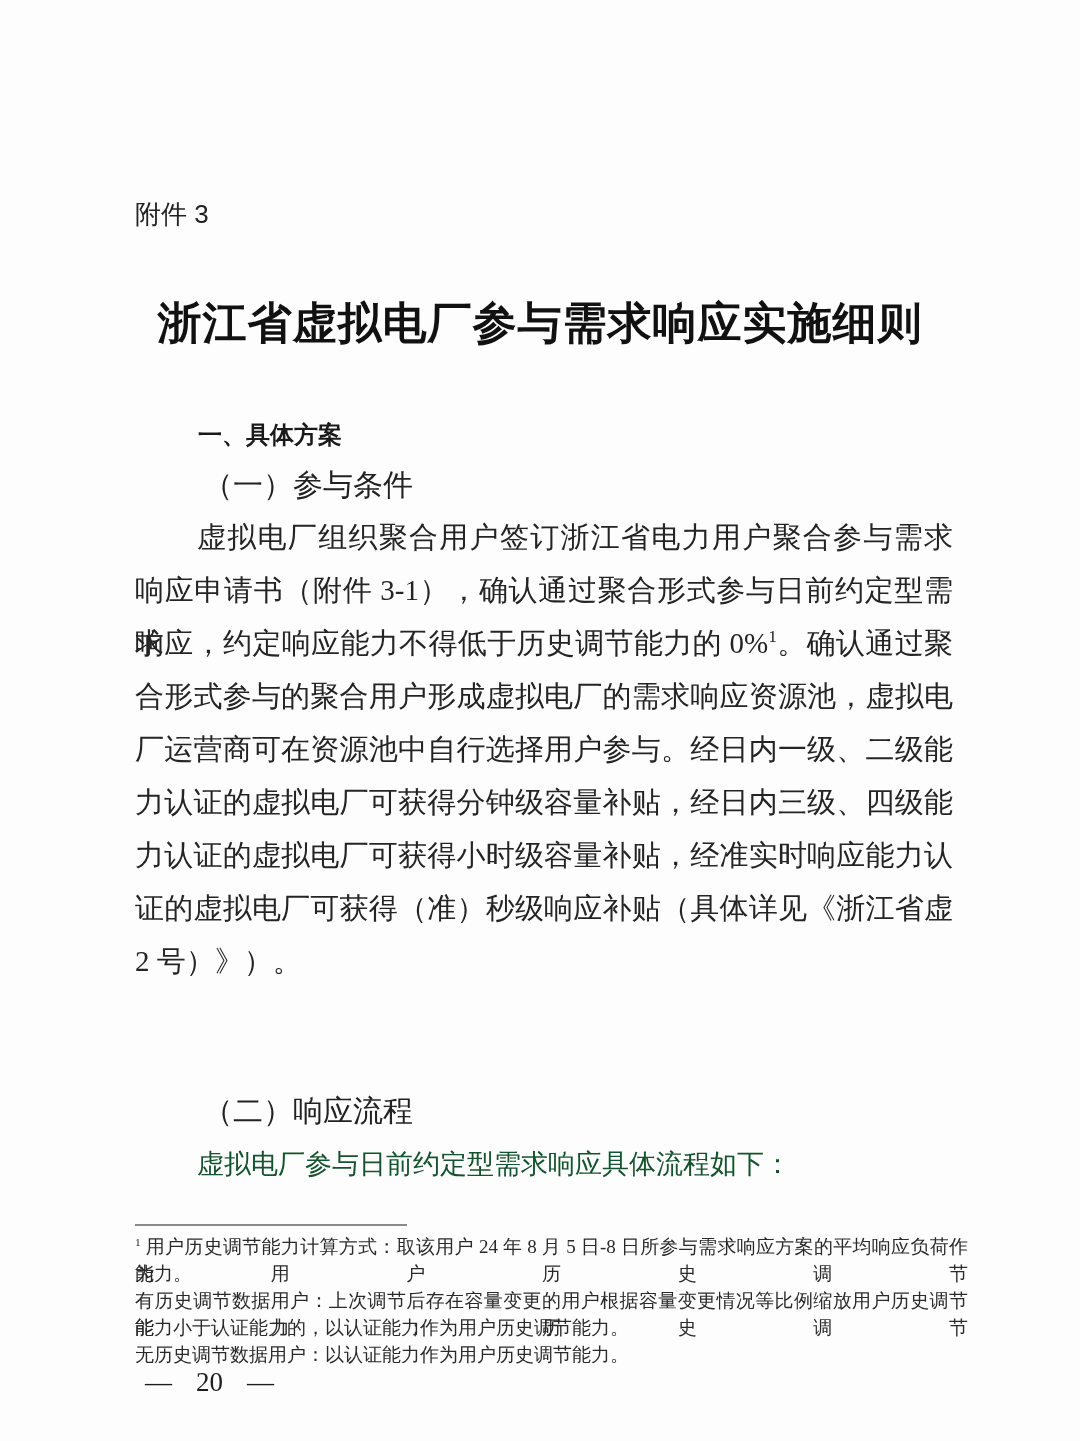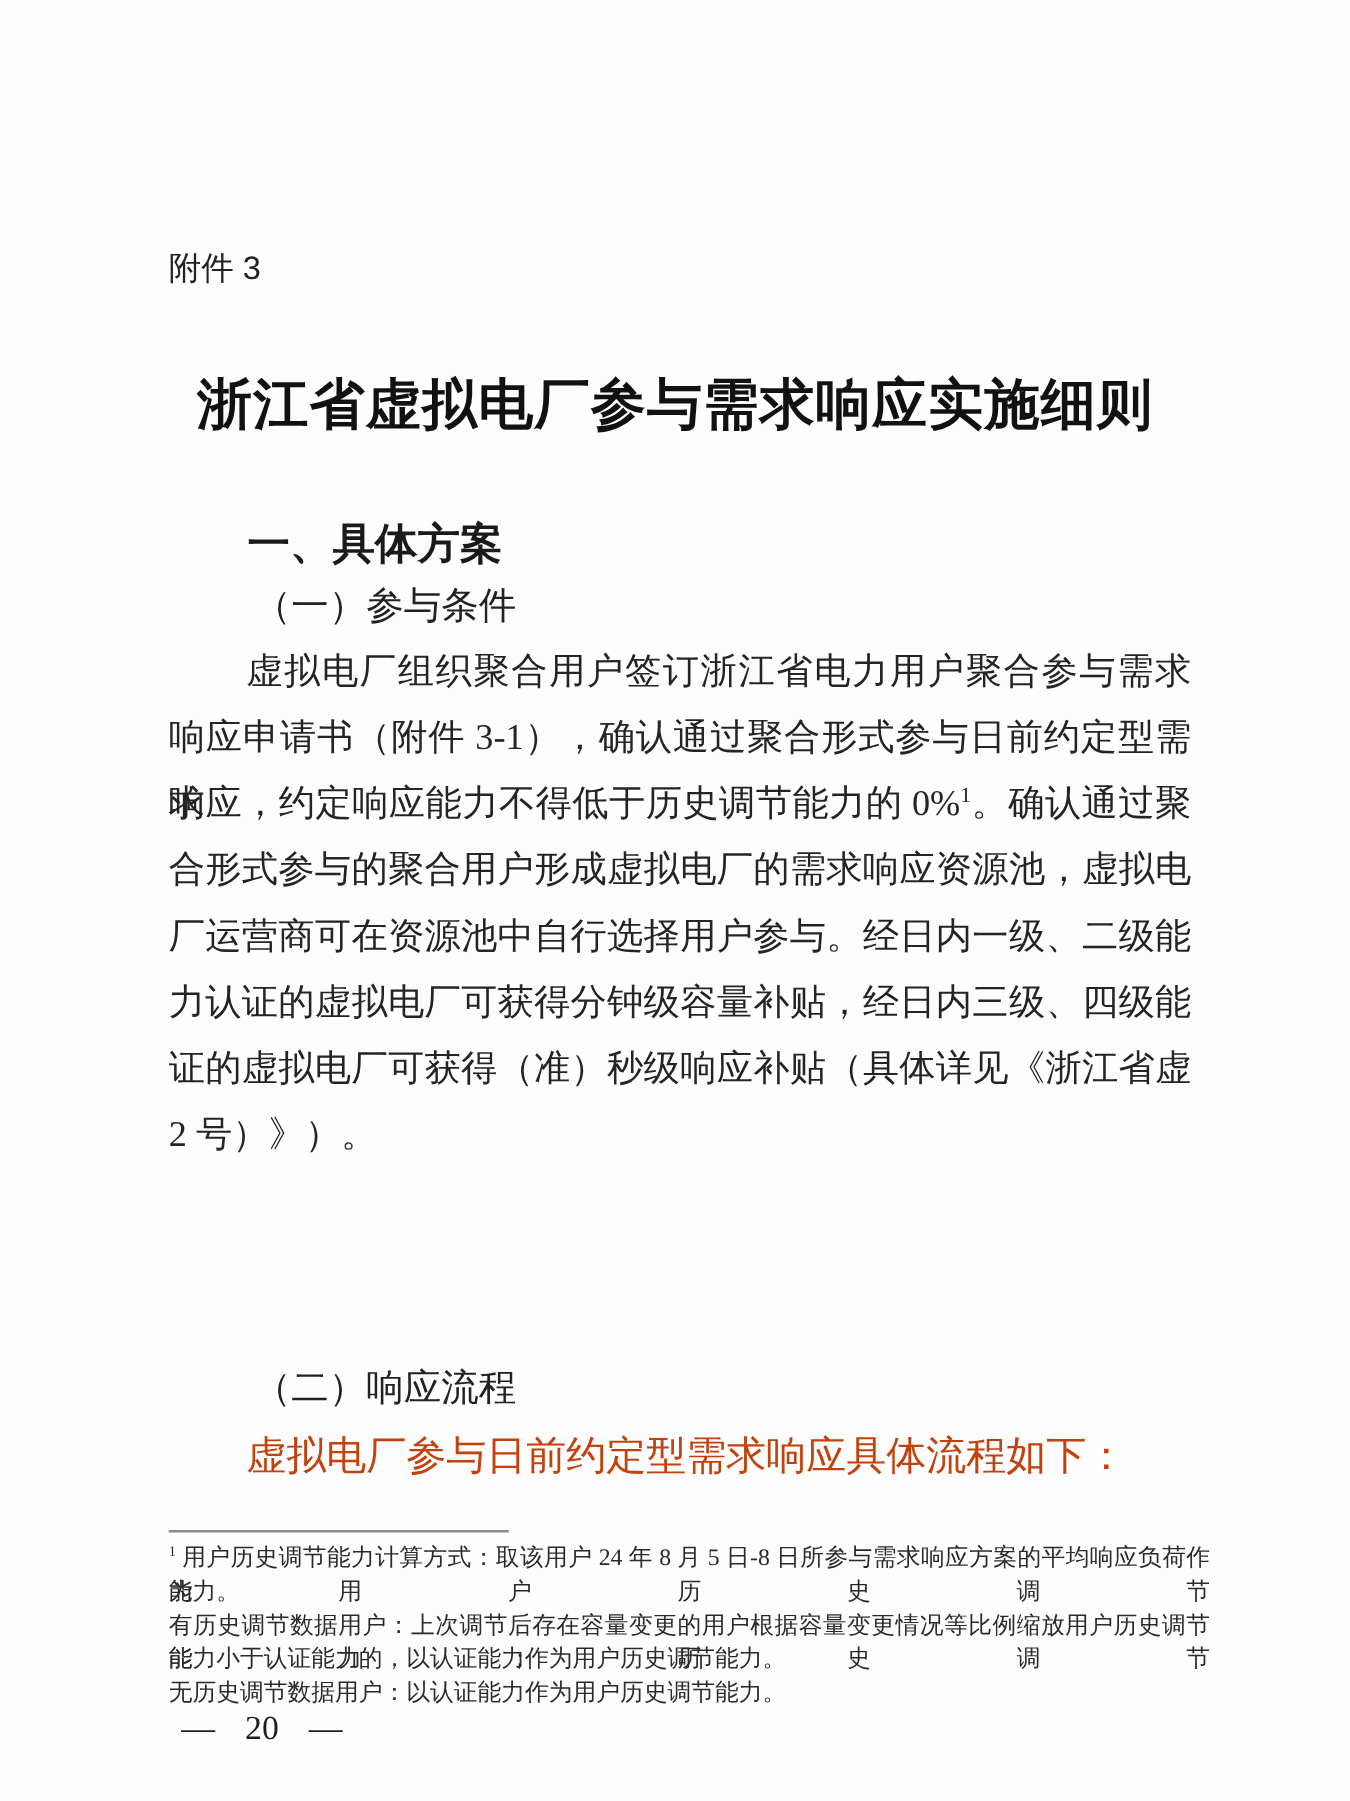--- a/index.html
+++ b/index.html
@@ -40,21 +40,21 @@
     font-weight: 700;
     letter-spacing: 1px;
     color: #111;
   }
   .section-heading {
     position: absolute;
     left: 198px;
     top: 410px;
     height: 50px;
     line-height: 50px;
-    font-size: 34px;
+    font-size: 24px;
     font-family: "Liberation Sans", "DejaVu Sans", sans-serif;
     font-weight: 700;
     color: #1a1a1a;
   }
   .sub-heading {
     position: absolute;
     left: 203px;
     height: 50px;
     line-height: 50px;
     font-size: 30px;
@@ -88,23 +88,23 @@
     vertical-align: super;
     line-height: 0;
   }
   .closing-line {
     position: absolute;
     left: 135px;
     width: 818px;
     top: 1138px;
     height: 53px;
     line-height: 53px;
-    font-size: 32px;
+    font-size: 27px;
     text-indent: 62px;
-    color: #c2410c;
+    color: #14532d;
   }
   .footnote-rule {
     position: absolute;
     left: 135px;
     top: 1224px;
     width: 272px;
     border-top: 2px solid #8a8a8a;
   }
   .footnote-block {
     position: absolute;
@@ -148,20 +148,21 @@
 
   <div class="sub-heading sub-heading-1">（一）参与条件</div>
 
   <div class="body-block">
     <div class="body-line jline indent">虚拟电厂组织聚合用户签订浙江省电力用户聚合参与需求</div>
     <div class="body-line jline">响应申请书（附件 3-1），确认通过聚合形式参与日前约定型需求</div>
     <div class="body-line jline"><span>响应，约定响应能力不得低于历史调节能力的 0%</span><sup>1</sup><span>。确认通过聚</span></div>
     <div class="body-line jline">合形式参与的聚合用户形成虚拟电厂的需求响应资源池，虚拟电</div>
     <div class="body-line jline">厂运营商可在资源池中自行选择用户参与。经日内一级、二级能</div>
     <div class="body-line jline">力认证的虚拟电厂可获得分钟级容量补贴，经日内三级、四级能</div>
+    <div class="body-line jline">力认证的虚拟电厂可获得小时级容量补贴，经准实时响应能力认</div>
     <div class="body-line jline">证的虚拟电厂可获得（准）秒级响应补贴（具体详见《浙江省虚</div>
     <div class="body-line">2 号）》）。</div>
   </div>
 
   <div class="sub-heading sub-heading-2">（二）响应流程</div>
 
   <div class="closing-line">虚拟电厂参与日前约定型需求响应具体流程如下：</div>
 
   <div class="footnote-rule"></div>
 

